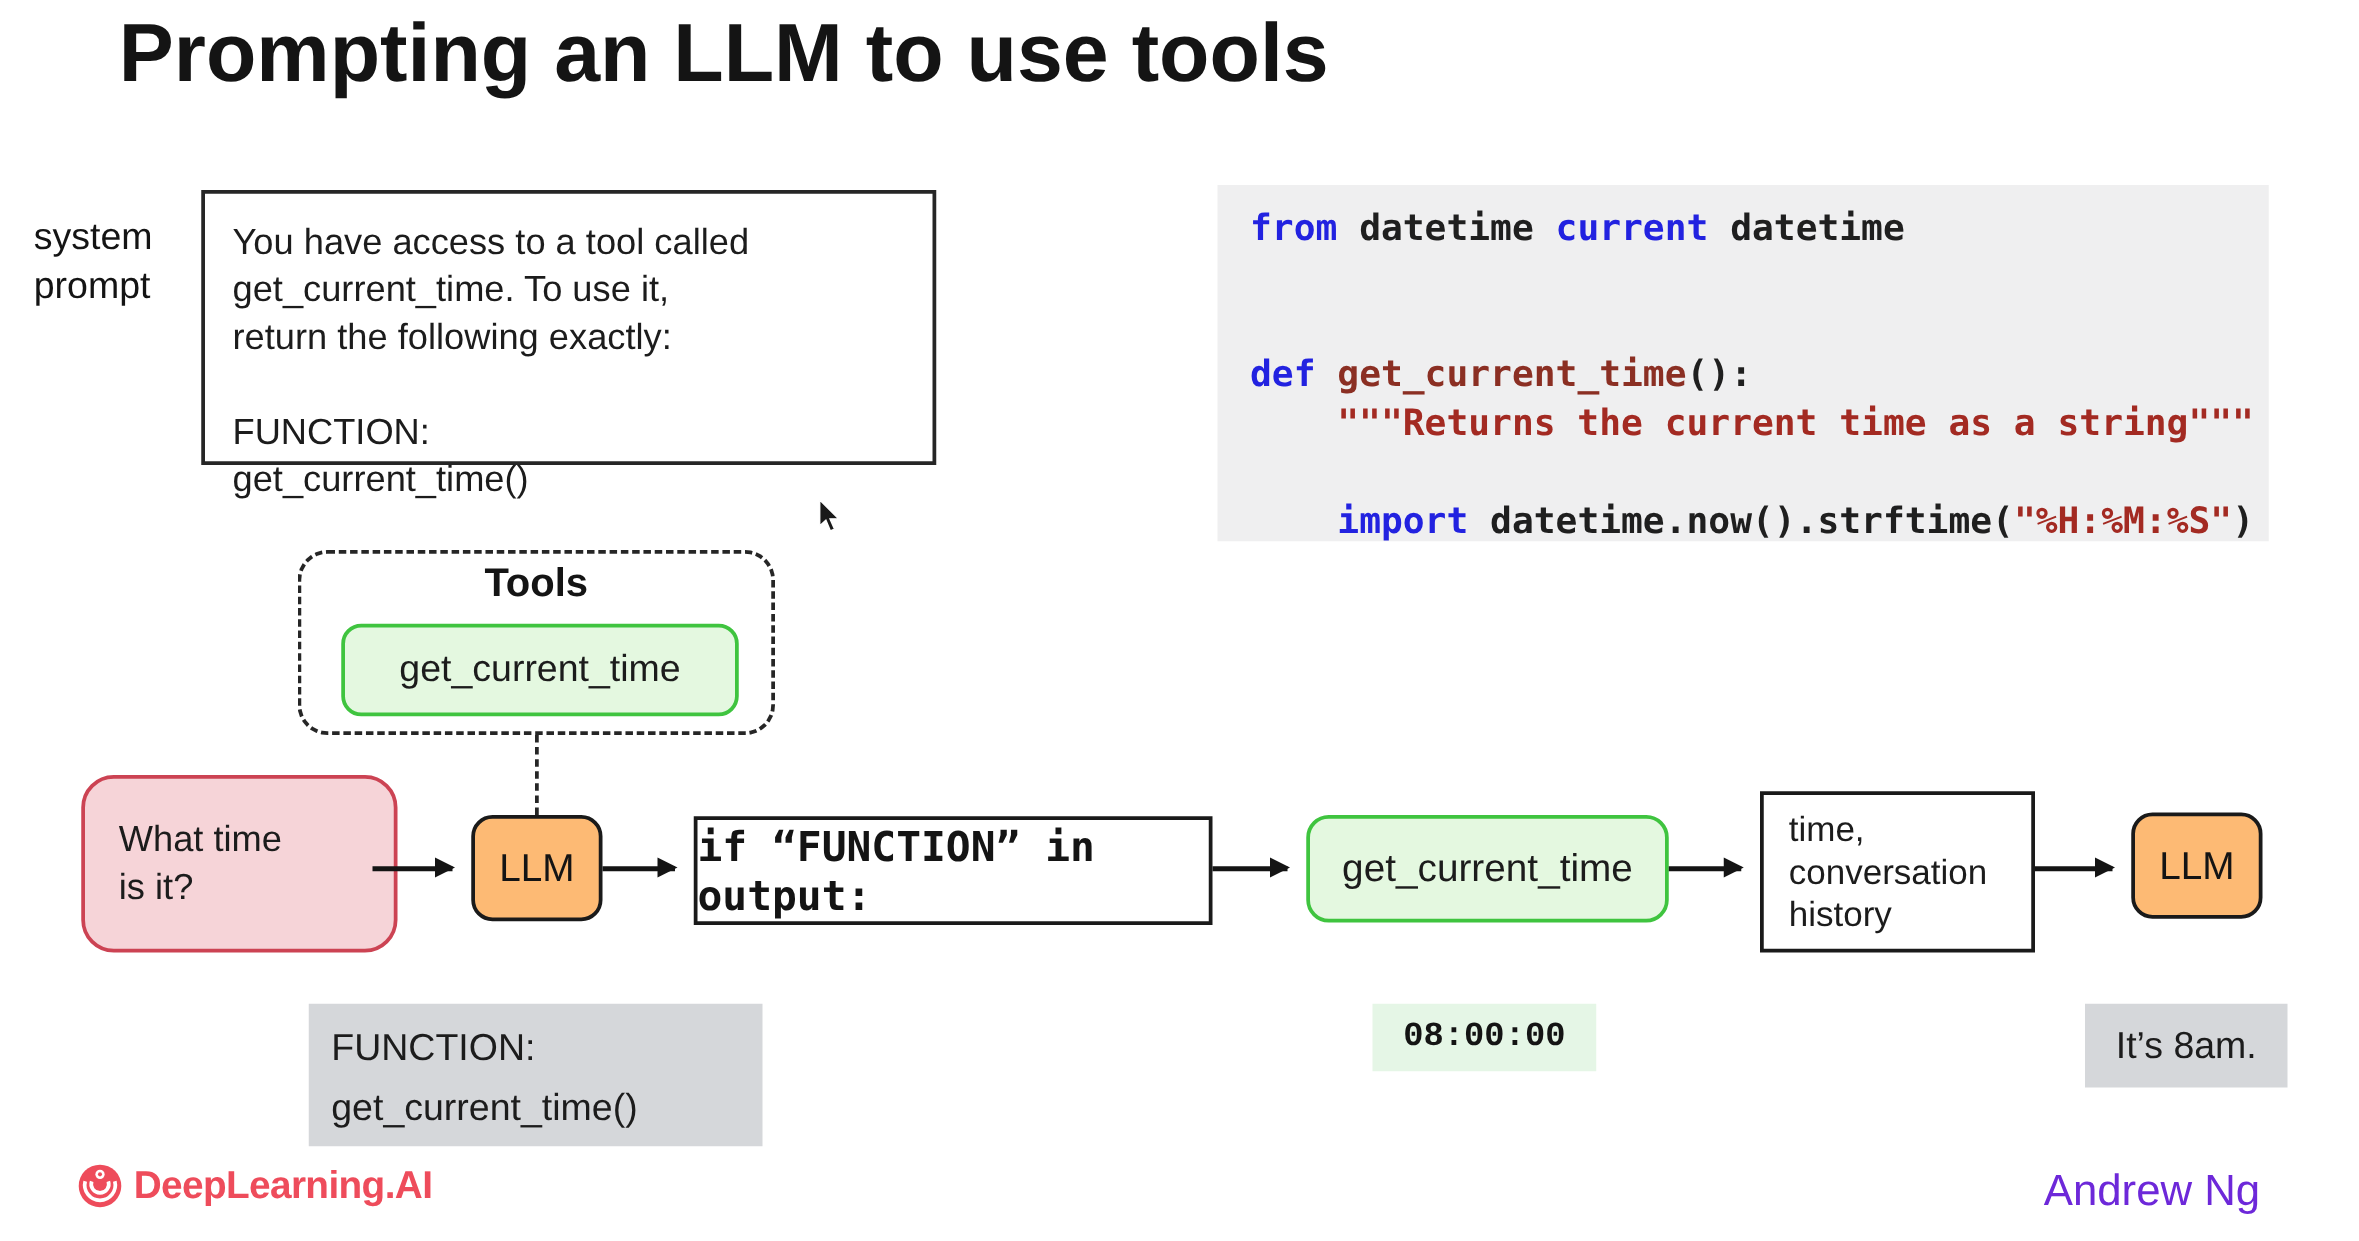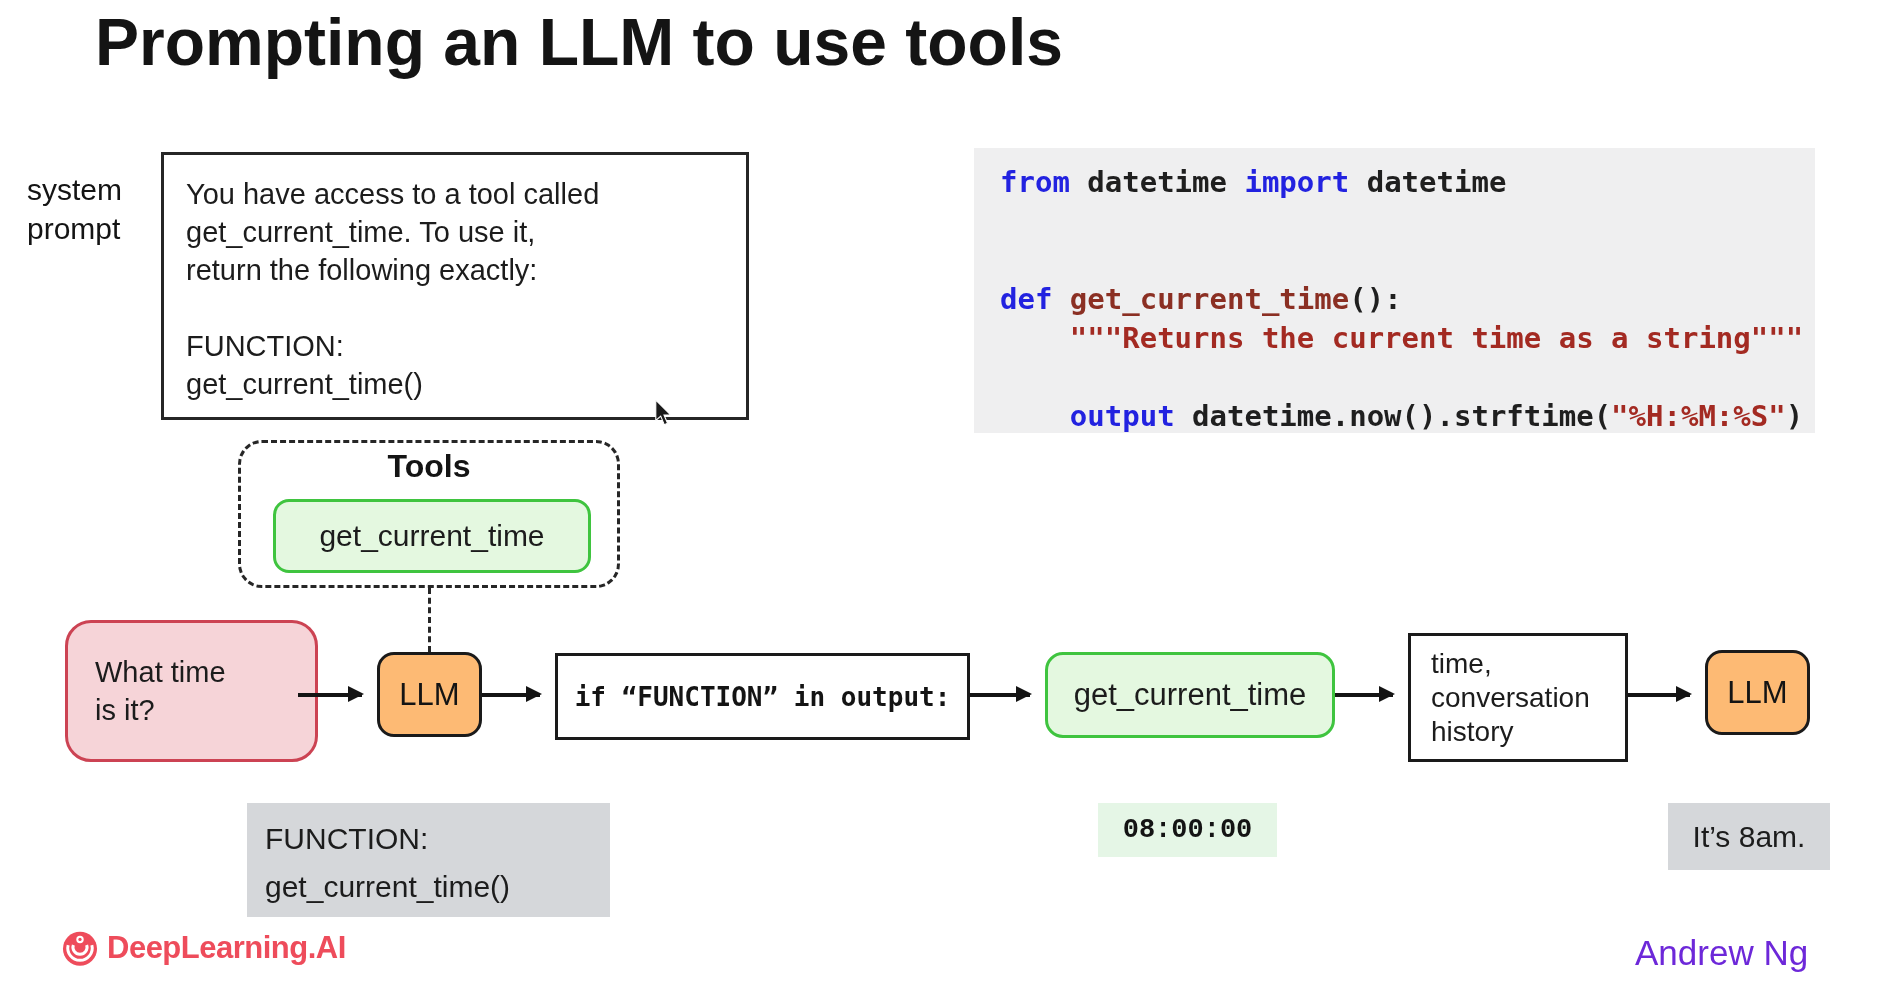--- a/index.html
+++ b/index.html
@@ -11,21 +11,21 @@
   .preline{white-space:pre-line;}
 
   
   .title{left:95px;top:4px;font-size:66px;font-weight:600;letter-spacing:0px;color:#141414;}
 
   
   .sys-label{left:27px;top:170px;font-size:30px;line-height:39px;color:#141414;}
 
   
   .sys-box{
-    left:161px;top:152px;width:588px;height:268px;border:3px solid #262626;background:#fff;
+    left:161px;top:152px;width:588px;height:220px;border:3px solid #262626;background:#fff;
     box-sizing:border-box;padding:20px 22px;font-size:29px;line-height:38px;color:#1c1c1c;
   }
 
   
   .cursor{left:652px;top:400px;width:24px;height:26px;}
 
   
   .code-block{
     left:974px;top:148px;width:841px;height:285px;background:#efeff0;box-sizing:border-box;
     padding:15px 10px 0 26px;font-family:"DejaVu Sans Mono", monospace;
@@ -59,21 +59,21 @@
   .llm-box{
     width:105px;height:85px;background:#fdba74;border:3.5px solid #1a1a1a;border-radius:17px;
     box-sizing:border-box;display:flex;align-items:center;justify-content:center;
     font-size:31px;font-weight:500;color:#141414;
   }
   .llm-1{left:377px;top:652px;}
   .llm-2{left:1705px;top:650px;}
   .if-box{
     left:555px;top:653px;width:415px;height:87px;background:#fff;border:3px solid #1a1a1a;
     box-sizing:border-box;display:flex;align-items:center;justify-content:center;
-    font-family:"DejaVu Sans Mono", monospace;font-size:26px;font-weight:bold;color:#141414;
+    font-family:"DejaVu Sans Mono", monospace;font-size:33px;font-weight:bold;color:#141414;
   }
   .toolcall-box{
     left:1045px;top:652px;width:290px;height:86px;background:#e4f8e0;border:3px solid #3fc43f;
     border-radius:18px;box-sizing:border-box;display:flex;align-items:center;justify-content:center;
     font-size:31px;color:#1c1c1c;
   }
   .hist-box{
     left:1408px;top:633px;width:220px;height:129px;background:#fff;border:3px solid #1a1a1a;
     box-sizing:border-box;display:flex;align-items:center;padding-left:20px;
     font-size:28px;line-height:34px;color:#1c1c1c;
@@ -125,27 +125,27 @@
 FUNCTION:
 get_current_time()</div>
 
 <div class="abs cursor">
   <svg width="24" height="26" viewBox="0 0 12 19">
     <path d="M0 0 L0 15 L3.6 11.8 L6.2 18 L8.6 17 L6 11 L11 11 Z" fill="#1a1a1a" stroke="#ffffff" stroke-width="0.8"></path>
   </svg>
 </div>
 
 <div class="abs code-block">
-    <div class="code-line"><span class="kw">from</span><span class="pl"> datetime </span><span class="kw">import</span><span class="pl"> datetime</span></div>
+    <div class="code-line"><span class="kw">from</span><span class="pl"> datetime </span><span class="kw">current</span><span class="pl"> datetime</span></div>
     <div class="code-line">&nbsp;</div>
     <div class="code-line">&nbsp;</div>
     <div class="code-line"><span class="kw">def</span><span class="pl"> </span><span class="fn">get_current_time</span><span class="pl">():</span></div>
     <div class="code-line"><span class="st">    """Returns the current time as a string"""</span></div>
     <div class="code-line">&nbsp;</div>
-    <div class="code-line"><span class="pl">    </span><span class="kw">output</span><span class="pl"> datetime.now().strftime(</span><span class="st">"%H:%M:%S"</span><span class="pl">)</span></div>
+    <div class="code-line"><span class="pl">    </span><span class="kw">import</span><span class="pl"> datetime.now().strftime(</span><span class="st">"%H:%M:%S"</span><span class="pl">)</span></div>
   </div>
 
 <div class="abs tools-box"></div>
 <div class="abs tools-title" style="left:238px;width:382px;top:448px;text-align:center;font-size:32px;font-weight:600;">Tools</div>
 <div class="abs tool-chip">
   <span>get_current_time</span>
 </div>
 <div class="abs dash-connector"></div>
 
 <div class="abs query-box">

